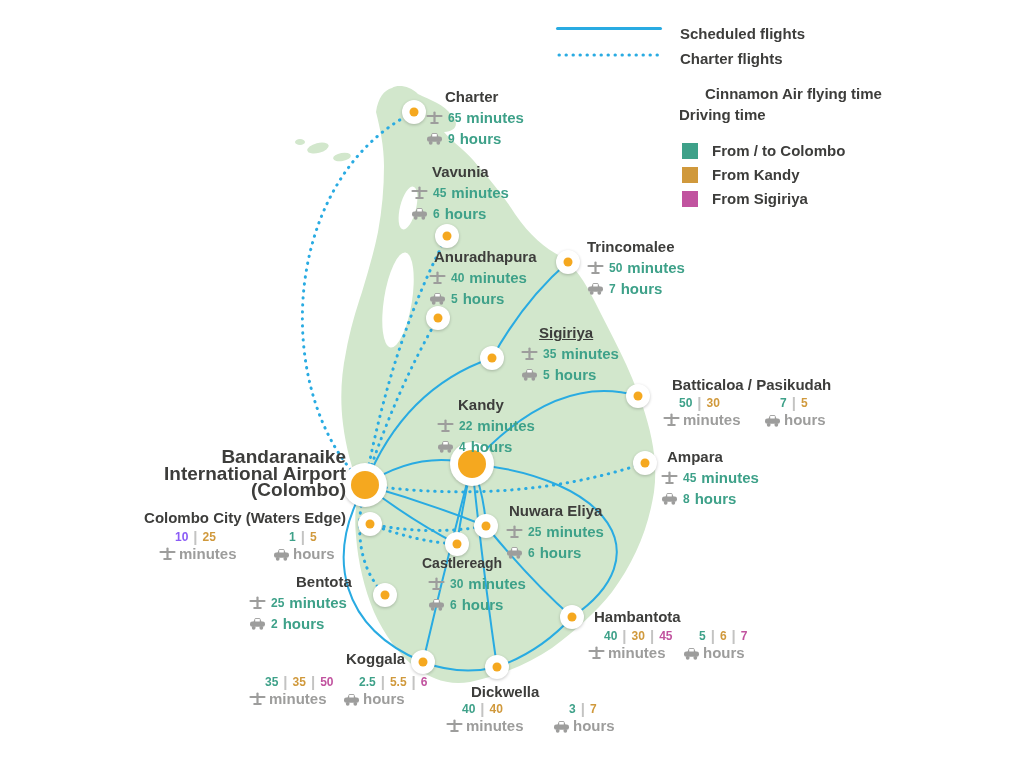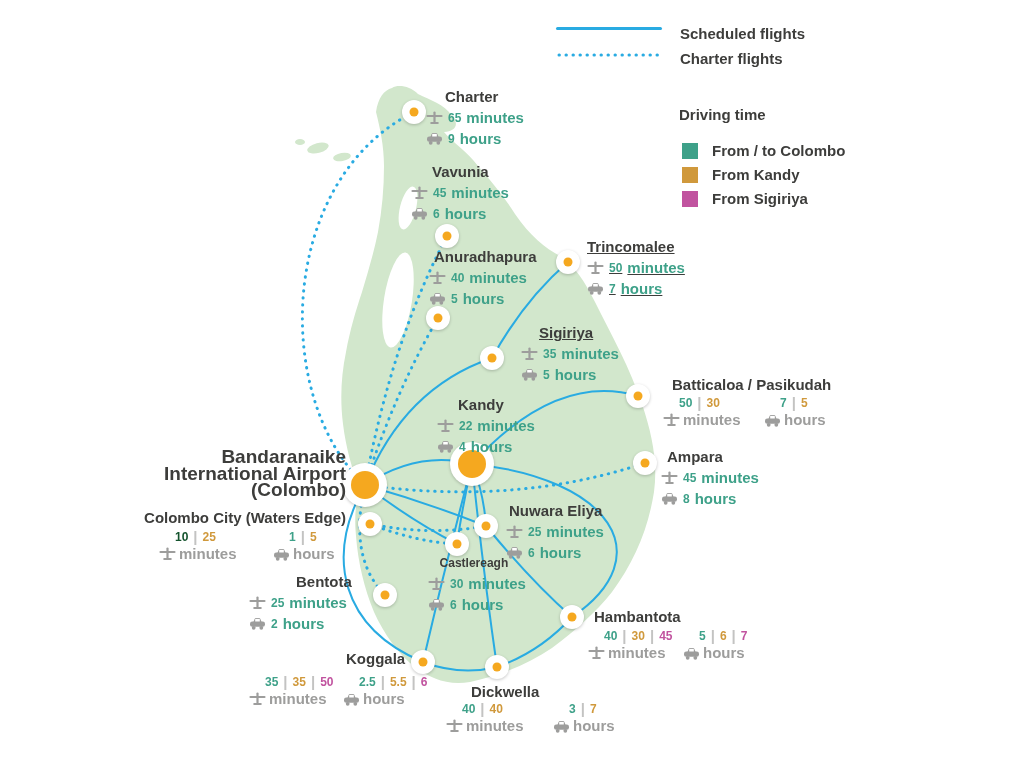--- a/index.html
+++ b/index.html
@@ -140,20 +140,24 @@
     </div>
   <div class="legend-item" style="left:556px;top:52px;">
     <svg width="110" height="6">
         <path d="M3,3 H107" class="charter"></path>
       </svg>
   </div>
   <div class="legend-item" style="left:680px;top:50px;">
       <span>Charter flights</span>
     </div>
 
+  <div class="legend-item" style="left:683px;top:85px;">
+    <span class="ticon"></span>
+      <span>Cinnamon Air flying time</span>
+  </div>
   <div class="legend-item" style="left:657px;top:106px;">
     <span class="ticon"></span>
       <span>Driving time</span>
   </div>
 
   <div class="legend-item" style="left:682px;top:142px;">
     <span class="lg-swatch" style="background: rgb(62, 161, 137);"></span>
     <span style="margin-left:14px;">From / to Colombo</span>
   </div>
   <div class="legend-item" style="left:682px;top:166px;">
@@ -252,21 +256,21 @@
                 <circle cx="4.7" cy="10.8" r="1.9"></circle>
                 <circle cx="12.3" cy="10.8" r="1.9"></circle>
               </g>
               <rect x="6.2" y="1.9" width="4.6" height="2.6" fill="#ffffff"></rect>
             </svg>
           </div>
           <div class="tv" style="color: rgb(62, 161, 137);">5</div>
           <div class="tu" style="color: rgb(62, 161, 137);">hours</div>
         </div>
       </div>
-      <div class="dest" style="left: 587px; top: 239px; text-decoration: underline;">
+      <div class="dest" style="left: 587px; top: 239px;">
         <div class="dname" style="margin-left: 0px;">Trincomalee</div>
         <div class="trow">
           <div class="ticon">
             <svg width="17" height="14" viewBox="0 0 17 14">
               <g stroke="#9D9D9C" stroke-width="2.2" stroke-linecap="round" fill="none">
                 <path d="M1.5 5 H15.5"></path>
                 <path d="M8.5 1.5 V10.5"></path>
                 <path d="M5.3 12 H11.7"></path>
               </g>
             </svg>
@@ -428,21 +432,21 @@
       </div>
       <div class="dest right" style="left: 346px; top: 449px;">
         <div class="nameline">Bandaranaike</div>
         <div class="nameline">International Airport</div>
         <div class="nameline">(Colombo)</div>
       </div>
       <div class="dest right" style="left: 346px; top: 510px;">Colombo City (Waters Edge)</div>
       <div class="dest" style="left: 159px; top: 529px;">
         <div class="tgroup" style="left: 0px;">
           <div class="gvals">
-            <div class="tv" style="color: #14532d;">10</div>
+            <div class="tv" style="color: #8b5cf6;">10</div>
             <div class="sep">|</div>
             <div class="tv" style="color: rgb(208, 153, 60);">25</div>
           </div>
           <div class="gunit">
             <div class="ticon">
               <svg width="17" height="14" viewBox="0 0 17 14">
                 <g stroke="#9D9D9C" stroke-width="2.2" stroke-linecap="round" fill="none">
                   <path d="M1.5 5 H15.5"></path>
                   <path d="M8.5 1.5 V10.5"></path>
                   <path d="M5.3 12 H11.7"></path>
@@ -499,21 +503,21 @@
                 <circle cx="12.3" cy="10.8" r="1.9"></circle>
               </g>
               <rect x="6.2" y="1.9" width="4.6" height="2.6" fill="#ffffff"></rect>
             </svg>
           </div>
           <div class="tv" style="color: rgb(62, 161, 137);">6</div>
           <div class="tu" style="color: rgb(62, 161, 137);">hours</div>
         </div>
       </div>
       <div class="dest" style="left: 428px; top: 555px;">
-        <div class="dname" style="margin-left: -6px; font-size: 12px; text-align: center;">Castlereagh</div>
+        <div class="dname" style="margin-left: -6px; font-size: 14px;">Castlereagh</div>
         <div class="trow">
           <div class="ticon">
             <svg width="17" height="14" viewBox="0 0 17 14">
               <g stroke="#9D9D9C" stroke-width="2.2" stroke-linecap="round" fill="none">
                 <path d="M1.5 5 H15.5"></path>
                 <path d="M8.5 1.5 V10.5"></path>
                 <path d="M5.3 12 H11.7"></path>
               </g>
             </svg>
           </div>

